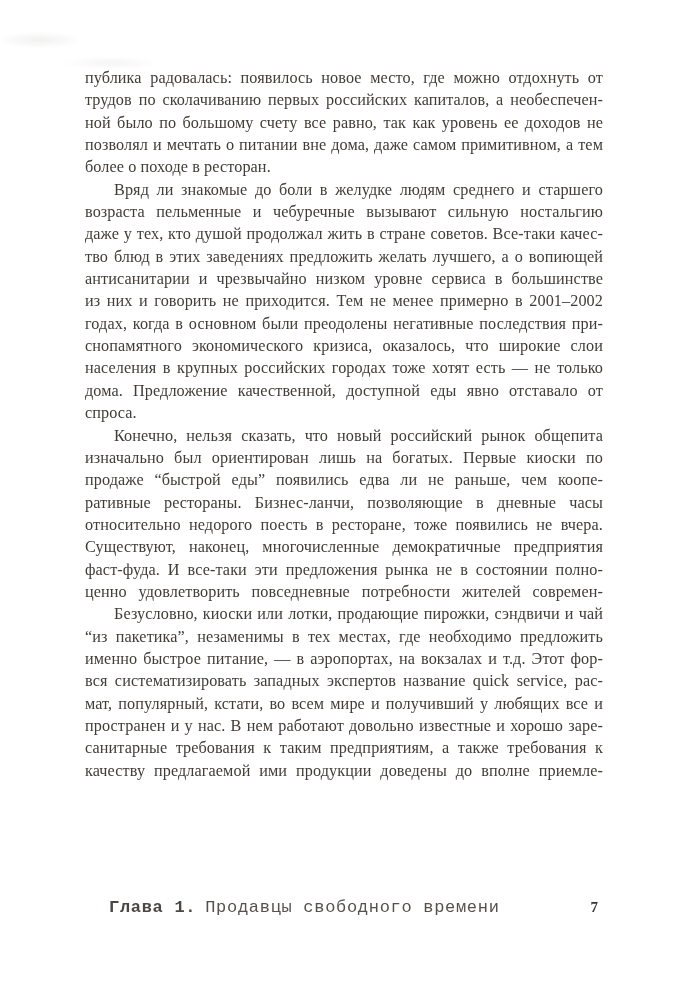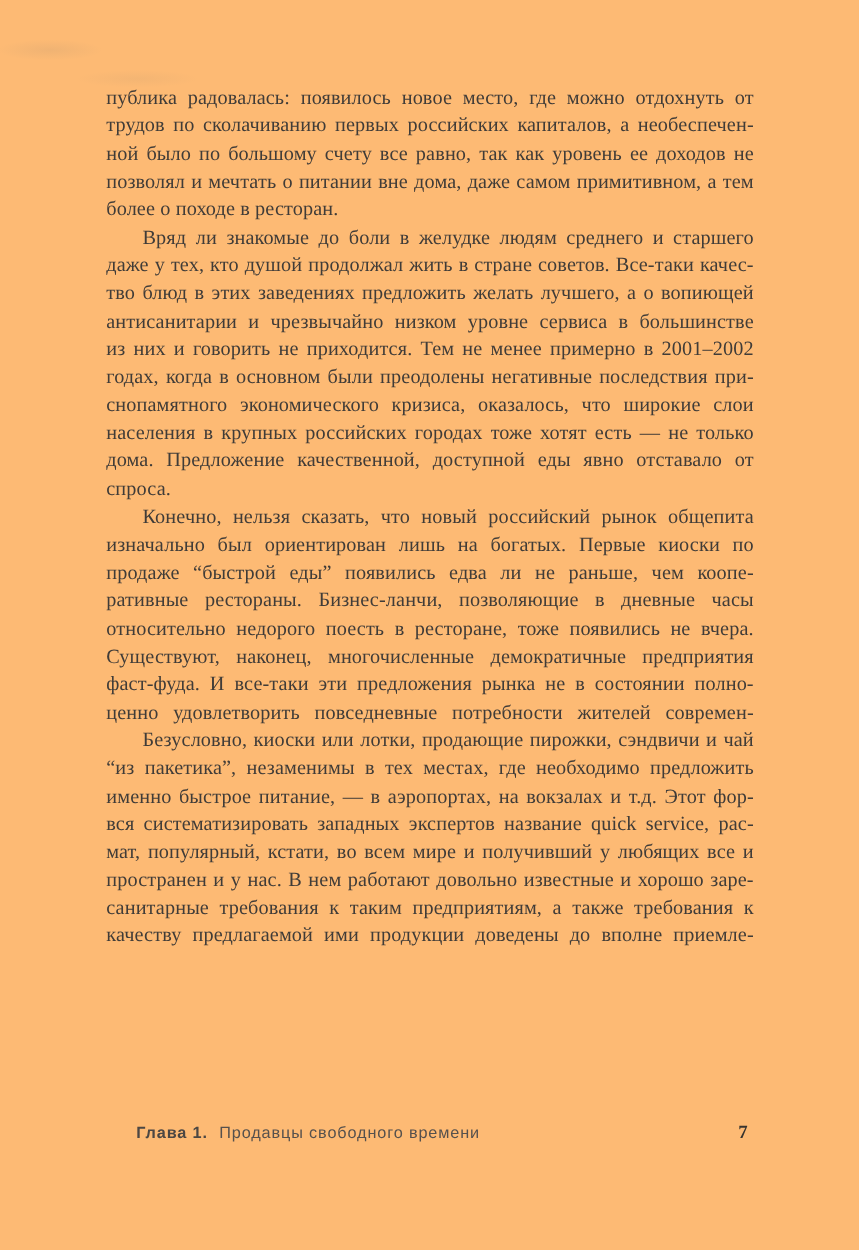--- a/index.html
+++ b/index.html
@@ -8,21 +8,21 @@
   }
   body {
     background: #e9e8e5;
     font-family: "Liberation Serif", serif;
   }
   .page {
     position: relative;
     width: 687px;
     height: 1000px;
     margin: 0 auto;
-    background: #fdba74;
+    background: #ffffff;
     overflow: hidden;
   }
   
   .scan-artifact {
     position: absolute;
     left: 0;
     top: 18px;
     width: 170px;
     height: 60px;
     background:
@@ -55,22 +55,22 @@
   .footer {
     position: absolute;
     left: 85px;
     right: 84px;
     top: 898px;
     display: flex;
     justify-content: space-between;
     align-items: baseline;
   }
   .running-title {
-    font-family: Liberation Sans, sans-serif;
-    font-size: 13px;
+    font-family: Liberation Mono, monospace;
+    font-size: 17px;
     letter-spacing: 0.7px;
     color: #56514d;
     padding-left: 24px;
   }
   .chapter-label {
     font-weight: bold;
     margin-right: 9px;
     color: #4c4743;
   }
   .page-number {
@@ -90,20 +90,21 @@
   <main class="text-block" id="text-block">
       <div class="para">
         <div class="line">публика радовалась: появилось новое место, где можно отдохнуть от</div>
         <div class="line">трудов по сколачиванию первых российских капиталов, а необеспечен-</div>
         <div class="line">ной было по большому счету все равно, так как уровень ее доходов не</div>
         <div class="line">позволял и мечтать о питании вне дома, даже самом примитивном, а тем</div>
         <div class="line para-end">более о походе в ресторан.</div>
       </div>
       <div class="para">
         <div class="line first-indent">Вряд ли знакомые до боли в желудке людям среднего и старшего</div>
+        <div class="line">возраста пельменные и чебуречные вызывают сильную ностальгию</div>
         <div class="line">даже у тех, кто душой продолжал жить в стране советов. Все-таки качес-</div>
         <div class="line">тво блюд в этих заведениях предложить желать лучшего, а о вопиющей</div>
         <div class="line">антисанитарии и чрезвычайно низком уровне сервиса в большинстве</div>
         <div class="line">из них и говорить не приходится. Тем не менее примерно в 2001–2002</div>
         <div class="line">годах, когда в основном были преодолены негативные последствия при-</div>
         <div class="line">снопамятного экономического кризиса, оказалось, что широкие слои</div>
         <div class="line">населения в крупных российских городах тоже хотят есть — не только</div>
         <div class="line">дома. Предложение качественной, доступной еды явно отставало от</div>
         <div class="line para-end">спроса.</div>
       </div>

